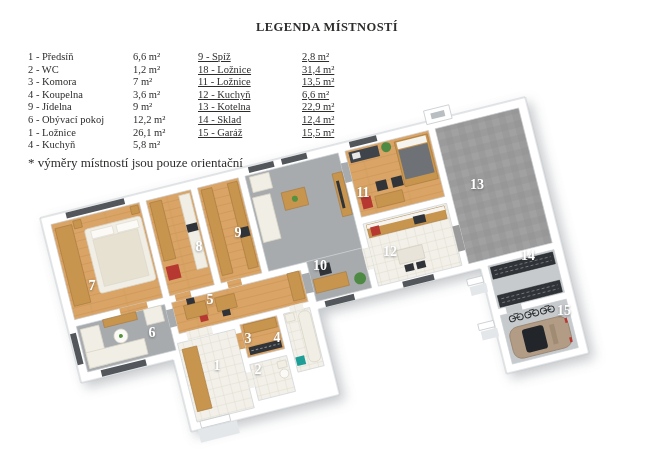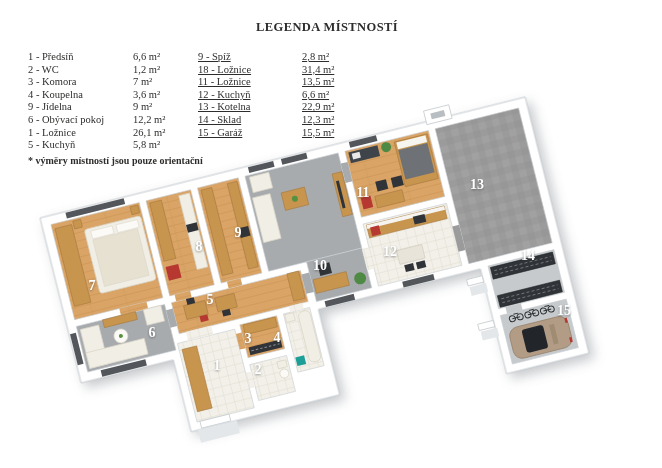--- a/index.html
+++ b/index.html
@@ -10,21 +10,21 @@
   
   .legend{position:absolute;left:28px;top:20px;width:370px;color:var(--c-text,#2e2d2c);}
   .legend .ltitle{font-size:12.5px;font-weight:700;letter-spacing:.4px;margin:0 0 16px 0;text-align:right;}
   .cols{display:flex;}
   .col{display:flex;flex-direction:column;}
   .col.c1{width:170px;}
   .col.c2{width:190px;text-decoration:underline;}
   .lrow{display:flex;font-size:10.5px;line-height:12.6px;}
   .c1 .lab{width:105px;}
   .c2 .lab{width:104px;}
-  .footnote{font-size:10px;font-weight:700;margin-top:3px;}
+  .footnote{font-size:13px;font-weight:400;margin-top:3px;}
 
   
   .outline{fill:#ffffff;stroke:#c7ccd0;stroke-width:1;filter:drop-shadow(4px 6px 6px rgba(70,80,90,.30));}
   .floor{stroke:#c9ced2;stroke-width:.6;}
   .f-gray{fill:var(--c-grayFloor,#a7abae);}
   .f-garage{fill:var(--c-garageFloor,#c6cacc);}
   .patch{stroke:none;}
   .furn-w{fill:var(--c-furnWhite,#f1eee5);stroke:#d9d4c7;stroke-width:.7;}
   .furn-wd{fill:var(--c-furnWood,#c8954f);stroke:#a87a3e;stroke-width:.6;}
   .dk{fill:var(--c-dark,#303438);}
@@ -297,21 +297,21 @@
           </div>
         <div class="lrow">
             <span class="lab">6 - Obývací pokoj</span>
             <span class="val">12,2 m²</span>
           </div>
         <div class="lrow">
             <span class="lab">1 - Ložnice</span>
             <span class="val">26,1 m²</span>
           </div>
         <div class="lrow">
-            <span class="lab">5 - Kuchyň</span>
+            <span class="lab">4 - Kuchyň</span>
             <span class="val">5,8 m²</span>
           </div>
       </div>
       <div class="col c2">
         <div class="lrow">
             <span class="lab">9 - Spíž</span>
             <span class="val">2,8 m²</span>
           </div>
         <div class="lrow">
             <span class="lab">18 - Ložnice</span>
@@ -324,21 +324,21 @@
         <div class="lrow">
             <span class="lab">12 - Kuchyň</span>
             <span class="val">6,6 m²</span>
           </div>
         <div class="lrow">
             <span class="lab">13 - Kotelna</span>
             <span class="val">22,9 m²</span>
           </div>
         <div class="lrow">
             <span class="lab">14 - Sklad</span>
-            <span class="val">12,3 m²</span>
+            <span class="val">12,4 m²</span>
           </div>
         <div class="lrow">
             <span class="lab">15 - Garáž</span>
             <span class="val">15,5 m²</span>
           </div>
       </div>
     </div>
     <div class="footnote">* výměry místností jsou pouze orientační</div>
   </div>
 

